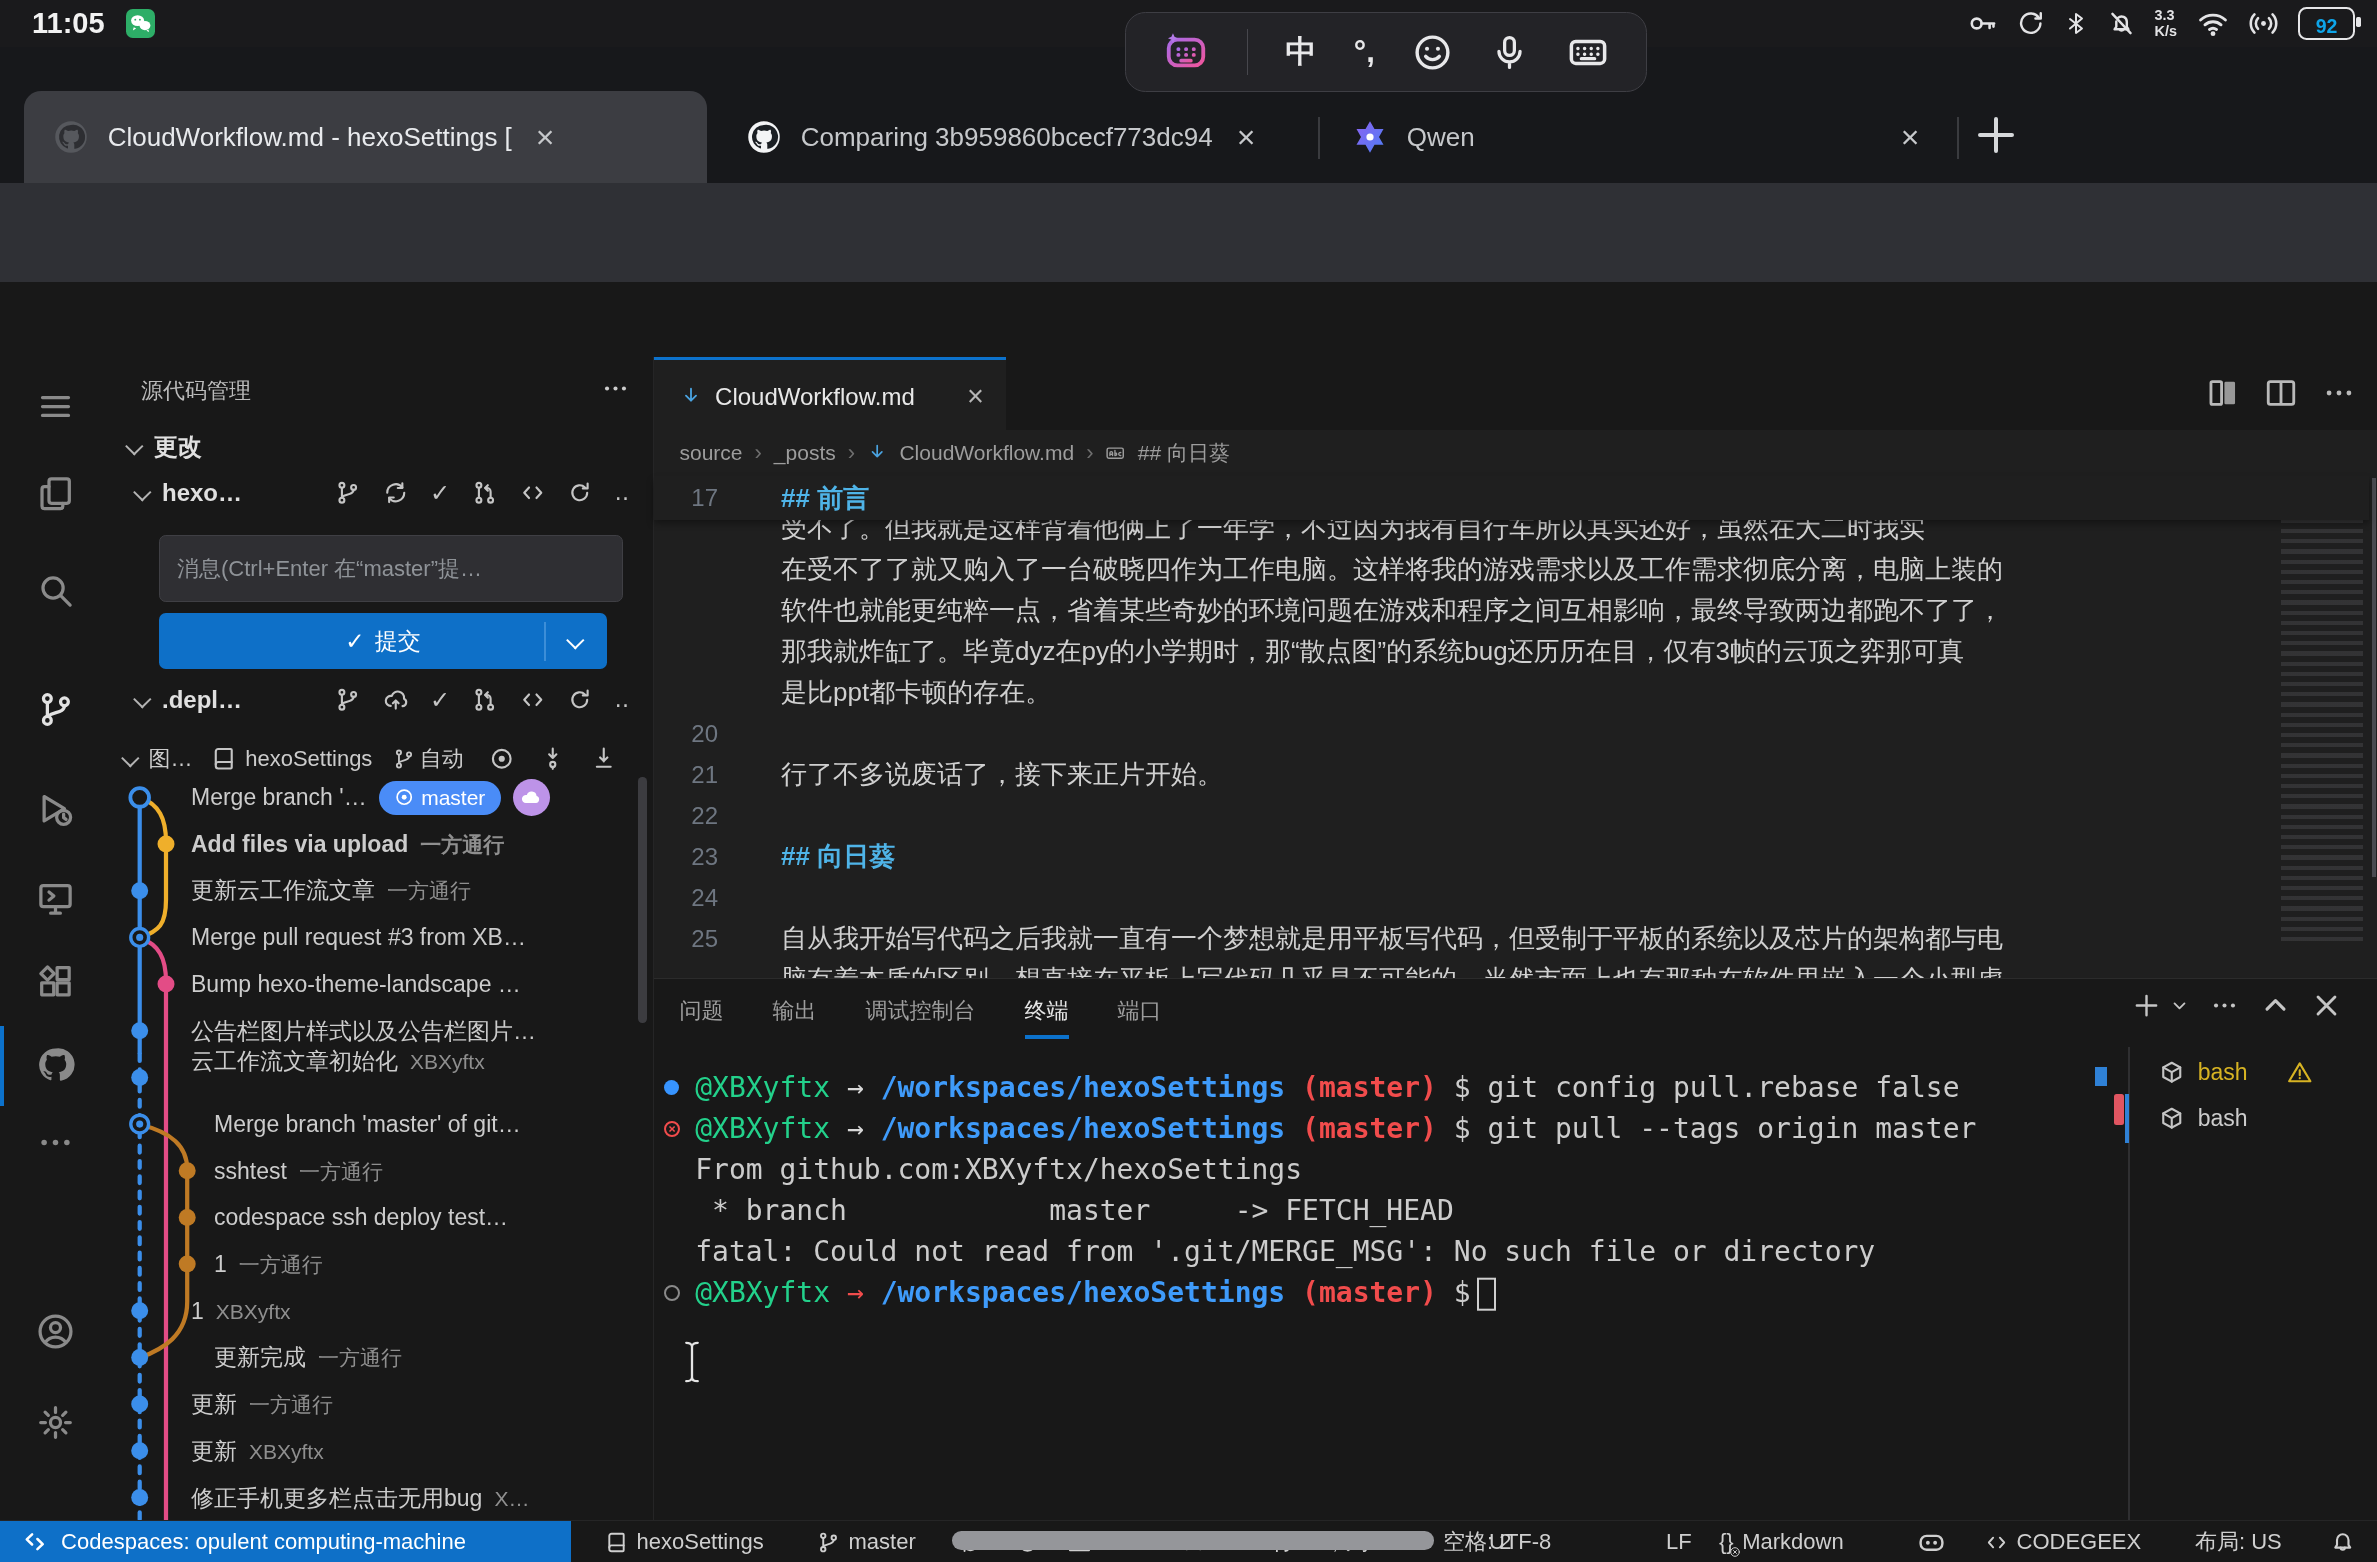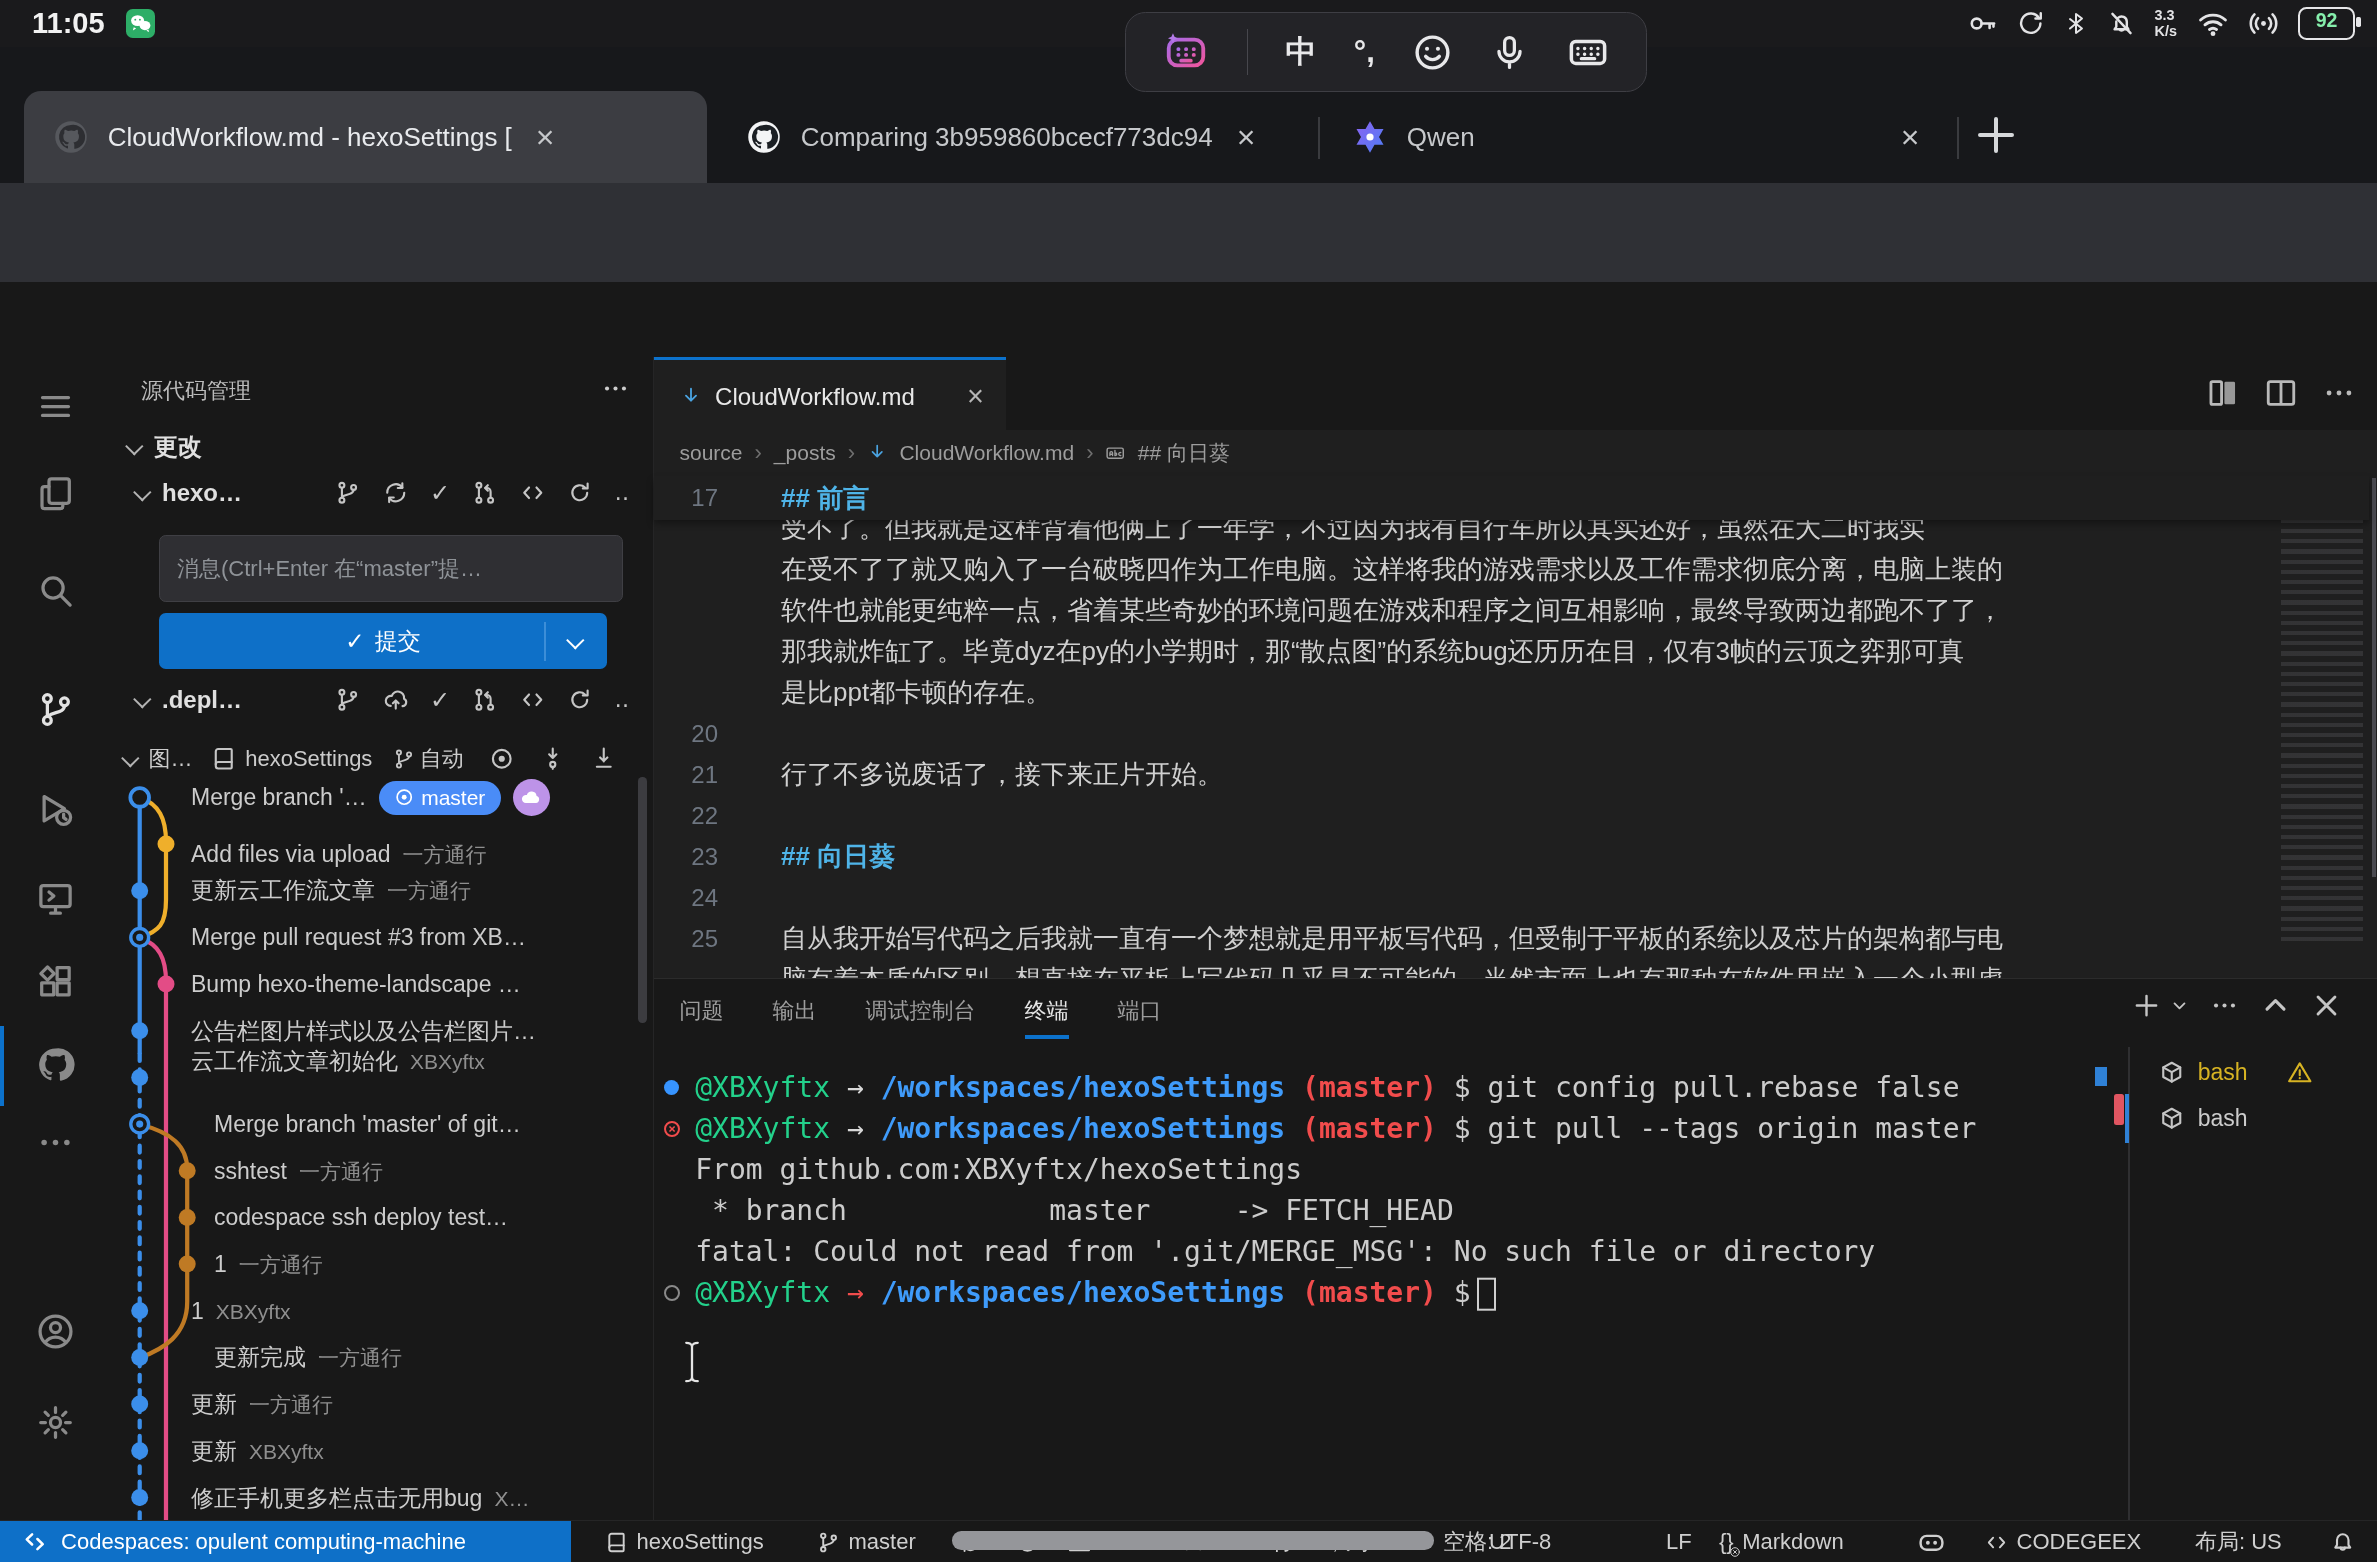--- a/index.html
+++ b/index.html
@@ -8,22 +8,22 @@
   svg{display:block;}
   .ci svg{width:100%;height:100%;stroke:currentColor;fill:none;stroke-width:2;stroke-linecap:round;stroke-linejoin:round;}
   .ci{display:inline-block;}
 
   
   .abar{position:absolute;left:0;top:0;width:2377px;height:47px;background:#1a1a1c;}
   .abar .time{position:absolute;left:32px;top:6.8px;font-size:29px;font-weight:700;color:#f2f2f2;}
   .abar .wx{position:absolute;left:126px;top:9.3px;width:29px;height:29px;}
   .sicons{position:absolute;right:22px;top:0;height:47px;display:flex;align-items:center;gap:18.7px;color:#e3e3e5;}
   .speed{font-size:14.4px;line-height:15.3px;color:#e3e3e5;text-align:left;font-weight:600;}
-  .batt{border:2.5px solid #e6e6e8;border-radius:8.5px;width:53px;height:29px;display:flex;align-items:flex-start;justify-content:center;
-    font-size:19.5px;font-weight:700;color:#86efac;position:relative;}
+  .batt{border:2.5px solid #e6e6e8;border-radius:8.5px;width:53px;height:29px;display:flex;align-items:flex-end;justify-content:center;
+    font-size:19.5px;font-weight:700;color:#0ea5e9;position:relative;}
   .batt:after{content:"";position:absolute;right:-7.6px;top:7.6px;width:4.2px;height:10.2px;background:#e6e6e8;border-radius:1.7px;}
   .wifiwrap{position:relative;}
 
   
   .ime{position:absolute;left:1125px;top:12px;width:520px;height:78px;background:#232327;border:1.7px solid #3e3e44;
     border-radius:20.4px;display:flex;align-items:center;justify-content:space-evenly;z-index:30;color:#e8e8ea;}
   .ime .divider{width:1.7px;height:46px;background:#47474d;}
   .ime .txt{font-size:31px;font-weight:600;}
 
   
@@ -688,21 +688,21 @@
               </svg>
             </span>
             <span>master</span>
           </span>
           <span class="cloudb" style="background: rgb(189, 147, 232);">
             <svg viewBox="0 0 24 24">
               <path d="M7 17a4 4 0 1 1 .8-7.9A5 5 0 0 1 17.6 10 3.6 3.6 0 0 1 17 17z" fill="#fff" stroke="none"></path>
             </svg>
           </span>
         </div>
-        <div class="crow" style="top: 57px; padding-left: 81px;">
+        <div class="crow" style="top: 47px; padding-left: 81px; font-weight: bold;">
           <span class="cm">Add files via upload</span>
           <span class="ca">一方通行</span>
         </div>
         <div class="crow" style="top: 93px; padding-left: 81px;">
           <span class="cm">更新云工作流文章</span>
           <span class="ca">一方通行</span>
         </div>
         <div class="crow" style="top: 140px; padding-left: 81px;">
           <span class="cm">Merge pull request #3 from XB…</span>
         </div>

